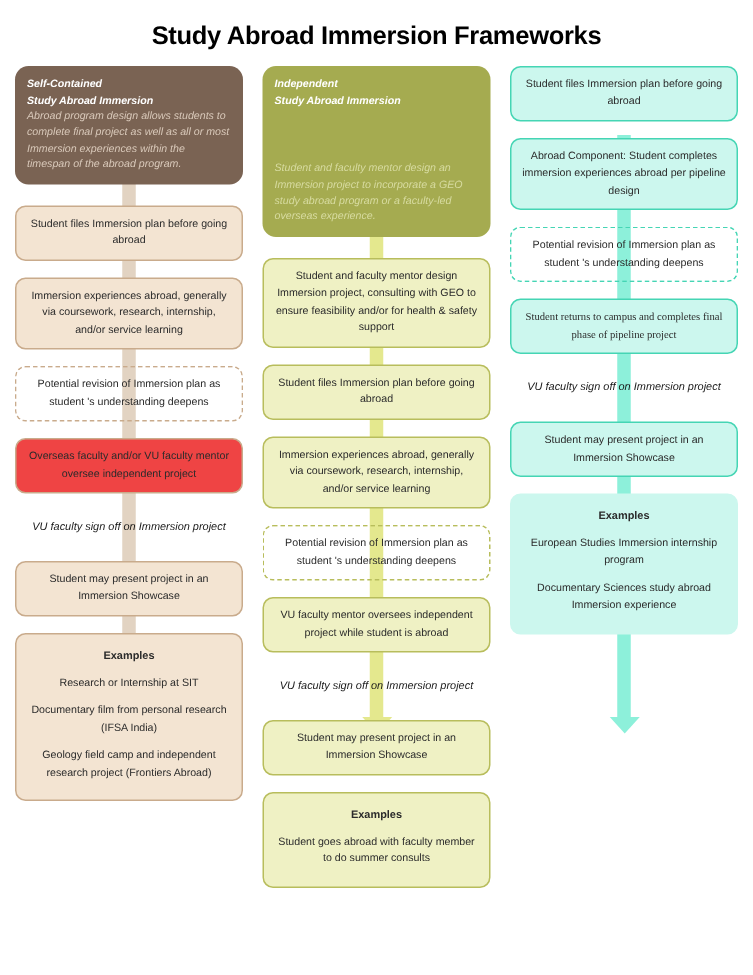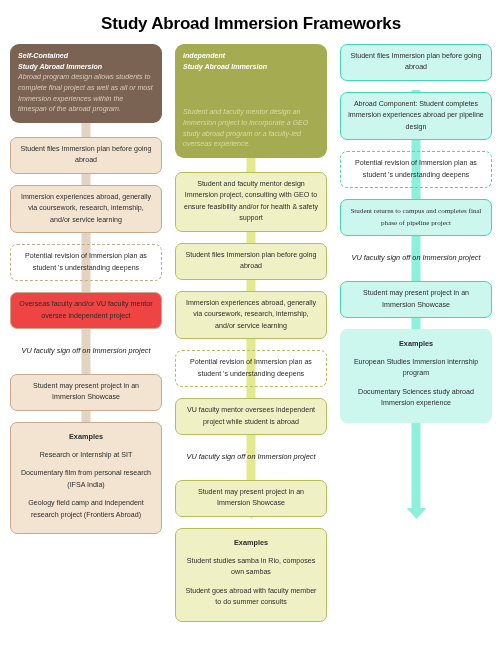--- a/index.html
+++ b/index.html
@@ -173,21 +173,20 @@
       </div>
       <div class="box" style="background: rgb(239, 241, 196); border: 1px solid rgb(184, 189, 92); text-align: center;">Student and faculty mentor design Immersion project, consulting with GEO to ensure feasibility and/or for health &amp; safety support</div>
       <div class="box" style="background: rgb(239, 241, 196); border: 1px solid rgb(184, 189, 92);">Student files Immersion plan before going abroad</div>
       <div class="box" style="background: rgb(239, 241, 196); border: 1px solid rgb(184, 189, 92);">Immersion experiences abroad, generally via coursework, research, internship, and/or service learning</div>
       <div class="box dashed" style="border-color: rgb(184, 189, 92);">Potential revision of Immersion plan as student 's understanding deepens</div>
       <div class="box" style="background: rgb(239, 241, 196); border: 1px solid rgb(184, 189, 92);">VU faculty mentor oversees independent project while student is abroad</div>
       <div class="signoff">VU faculty sign off on Immersion project</div>
       <div class="box" style="background: rgb(239, 241, 196); border: 1px solid rgb(184, 189, 92);">Student may present project in an Immersion Showcase</div>
       <div class="box examples" style="background: rgb(239, 241, 196); border: 1px solid rgb(184, 189, 92);">
         <span class="ex-title">Examples</span>
-        <span class="ex-item">Student studies samba in Rio, composes own sambas</span>
         <span class="ex-item">Student goes abroad with faculty member to do summer consults</span>
       </div>
     </div>
     <div class="column">
       <div class="spine" style="background: rgb(141, 240, 218);">
         <div class="arrowhead" style="border-top: 11px solid rgb(141, 240, 218);"></div>
       </div>
       <div class="box" style="background: rgb(204, 247, 238); border: 1px solid rgb(69, 213, 180);">Student files Immersion plan before going abroad</div>
       <div class="box" style="background: rgb(204, 247, 238); border: 1px solid rgb(69, 213, 180);">Abroad Component: Student completes immersion experiences abroad per pipeline design</div>
       <div class="box dashed" style="border-color: rgb(69, 213, 180);">Potential revision of Immersion plan as student 's understanding deepens</div>

